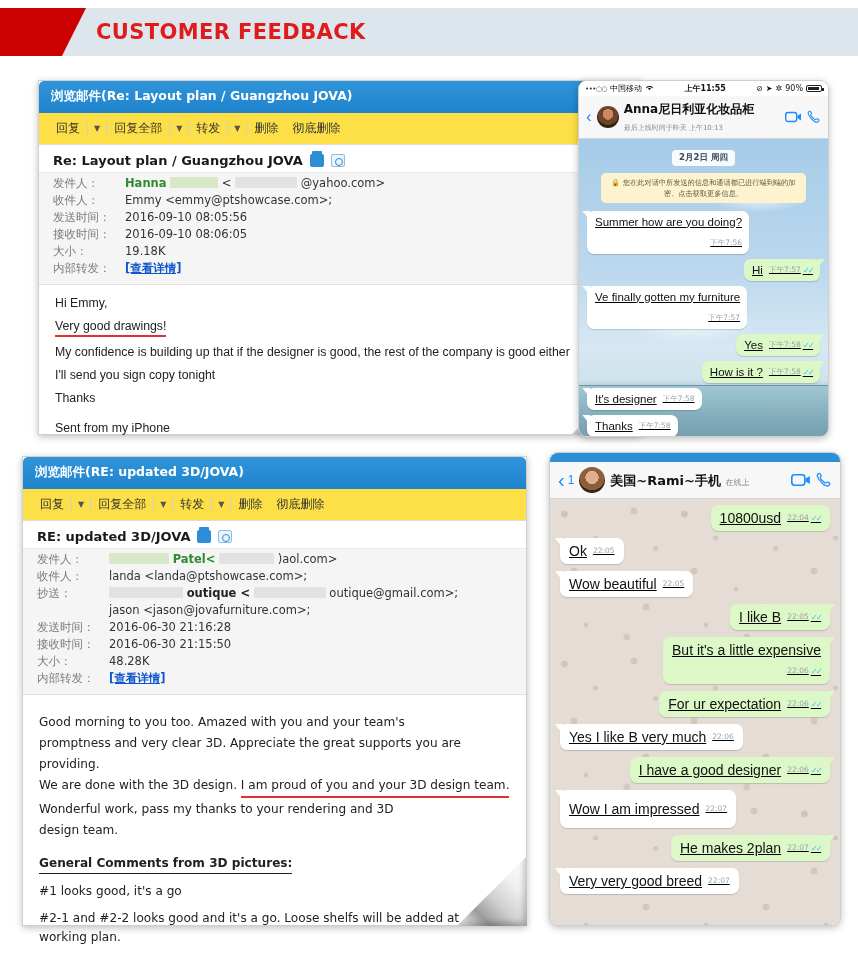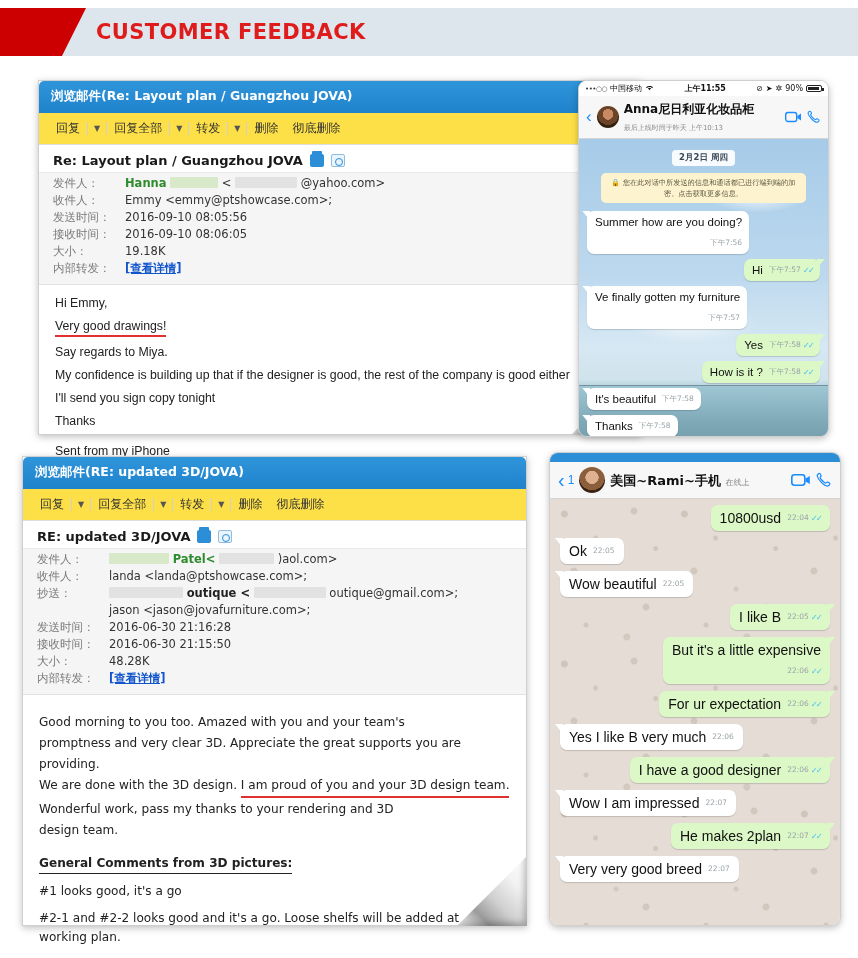--- a/index.html
+++ b/index.html
@@ -178,21 +178,21 @@
     display:inline-block; background:rgba(255,255,255,.92); color:#3a4a58;
     font-size:8.5px; font-weight:bold; padding:2px 7px; border-radius:4px;
     font-family:"DejaVu Sans", sans-serif;
   }
   .notice {
     margin:0 14px 8px 14px; background:#fdf4cf; color:#5d5640;
     font-size:7.2px; line-height:11px; text-align:center;
     padding:4px 7px; border-radius:5px;
     font-family:"DejaVu Sans", sans-serif;
   }
-  .row { display:flex; margin-bottom:5px; }
+  .row { display:flex; margin-bottom:5px;text-decoration:underline; }
   .row.out { justify-content:flex-end; }
   .row.in  { justify-content:flex-start; }
   .bubble {
     max-width:78%; position:relative; padding:4px 7px 4px 8px;
     border-radius:7px; font-size:11.5px; line-height:14px; color:#111;
     box-shadow:0 1px 1px rgba(0,0,0,.16);
     font-family:"Liberation Sans", sans-serif;
     display:flex; align-items:flex-end; gap:6px; flex-wrap:wrap;
   }
   .bubble.in  { background:#ffffff; }
@@ -277,21 +277,20 @@
     </div>
     <div class="hdr-row">
       <span class="hdr-label">内部转发：</span>
       <span class="hdr-value link-detail">[查看详情]</span>
     </div>
   </div>
 
   <div class="mail-body body-a">
     <p>Hi Emmy,</p>
     <p><span class="uline-red">Very good drawings!</span></p>
-    <p>Say regards to Miya.</p>
     <p>My confidence is building up that if the designer is good, the rest of the company is good either</p>
     <p>I'll send you sign copy tonight</p>
     <p>Thanks</p>
     <p style="margin-top:14px">Sent from my iPhone</p>
   </div>
 
   <div class="curl"></div>
 </div>
 
 <div class="panel phone" style="left:578px; top:80px; width:251px; height:357px;">
@@ -396,21 +395,21 @@
           <span class="txt">How is it ?</span>
           <span class="meta">
               <span>下午7:58</span>
               <span class="ticks">✓✓</span>
             </span>
         </div>
       </div>
 
       <div class="row in">
         <div class="bubble in">
-          <span class="txt">It's beautiful</span>
+          <span class="txt">It's designer</span>
           <span class="meta">
               <span>下午7:58</span>
             </span>
         </div>
       </div>
 
       <div class="row in">
         <div class="bubble in">
           <span class="txt">Thanks</span>
           <span class="meta">
@@ -615,21 +614,21 @@
         <div class="bubble out" style="font-size:14px;padding:6px 9px;">
           <span class="txt">I have a good designer</span>
           <span class="meta">
               <span>22:06</span>
               <span class="ticks">✓✓</span>
             </span>
         </div>
       </div>
 
       <div class="row in" style="margin-bottom:7px">
-        <div class="bubble in" style="font-size:14px;padding:6px 9px;">
+        <div class="bubble in" style="font-size:14px;padding:12px 9px;">
           <span class="txt">Wow I am impressed</span>
           <span class="meta">
               <span>22:07</span>
             </span>
         </div>
       </div>
 
       <div class="row out" style="margin-bottom:7px">
         <div class="bubble out" style="font-size:14px;padding:6px 9px;">
           <span class="txt">He makes 2plan</span>

